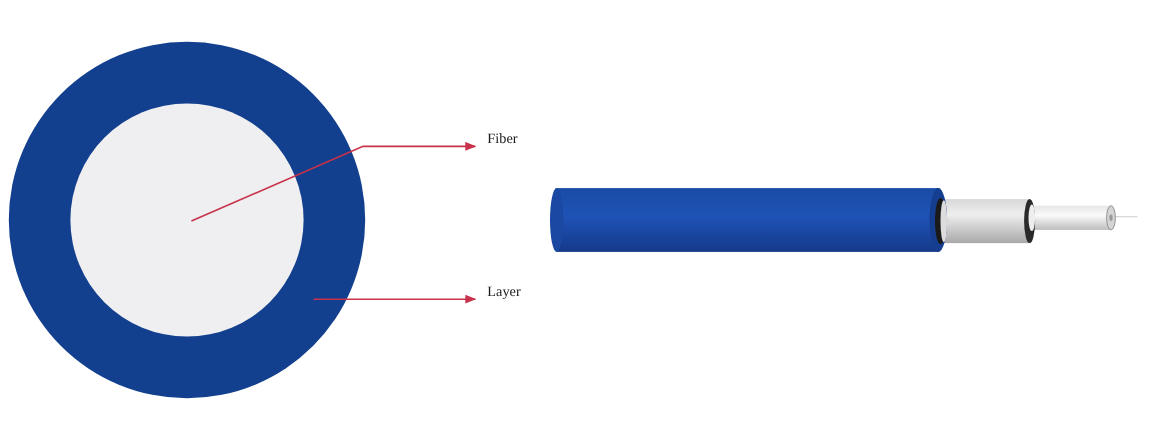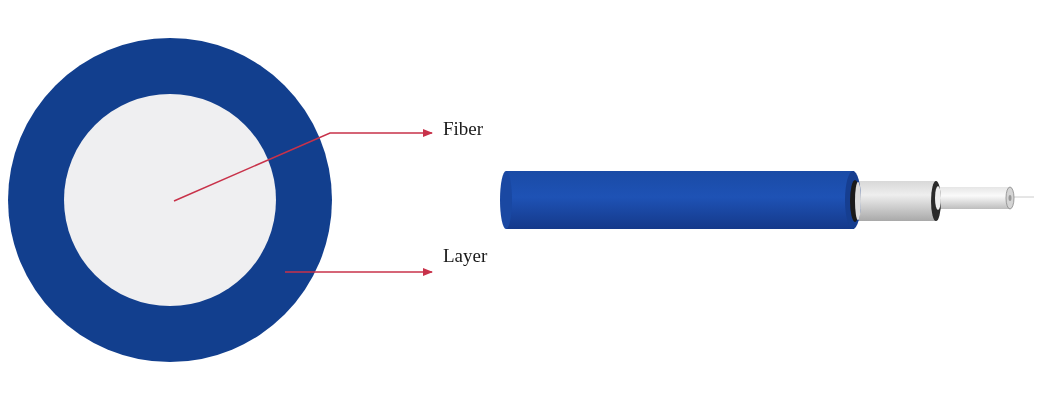--- a/index.html
+++ b/index.html
@@ -1,18 +1,18 @@
 <!DOCTYPE html>
 <html><head>
 <meta charset="utf-8">
 <style>
   html,body{margin:0;padding:0;background:#ffffff;}
   body{width:1045px;height:400px;overflow:hidden;position:relative;}
   svg{position:absolute;left:0;top:0;}
-  .label{position:absolute;font-family:"Liberation Serif","DejaVu Serif",serif;font-size:19px;color:#1a1a1a;}
+  .label{position:absolute;font-family:"Liberation Serif","DejaVu Serif",serif;font-size:13px;color:#1a1a1a;}
 </style>
 </head>
 <body>
 
 <svg width="1045" height="400" viewBox="0 0 1045 400">
   <defs>
     <linearGradient id="blueGrad" x1="0" y1="0" x2="0" y2="1">
       <stop offset="0" stop-color="#1a4ba6"></stop>
       <stop offset="0.45" stop-color="#1e52b5"></stop>
       <stop offset="1" stop-color="#15398a"></stop>
@@ -55,13 +55,13 @@
 
     <rect x="506" y="171" width="348" height="58" fill="url(#blueGrad)"></rect>
     <ellipse cx="506" cy="200" rx="6" ry="29" fill="#1a48a2"></ellipse>
     <ellipse cx="853" cy="200" rx="8" ry="29" fill="#163e90"></ellipse>
     <ellipse cx="855" cy="201" rx="5" ry="21" fill="#1a1a1a"></ellipse>
     <ellipse cx="858" cy="201" rx="3" ry="19" fill="#dcdcdc"></ellipse>
   </g>
 </svg>
 
 <div class="label" style="left:443px;top:118px;">Fiber</div>
-<div class="label" style="left:443px;top:245px;">Layer</div>
+<div class="label" style="left:443px;top:257px;">Layer</div>
 
 </body></html>

